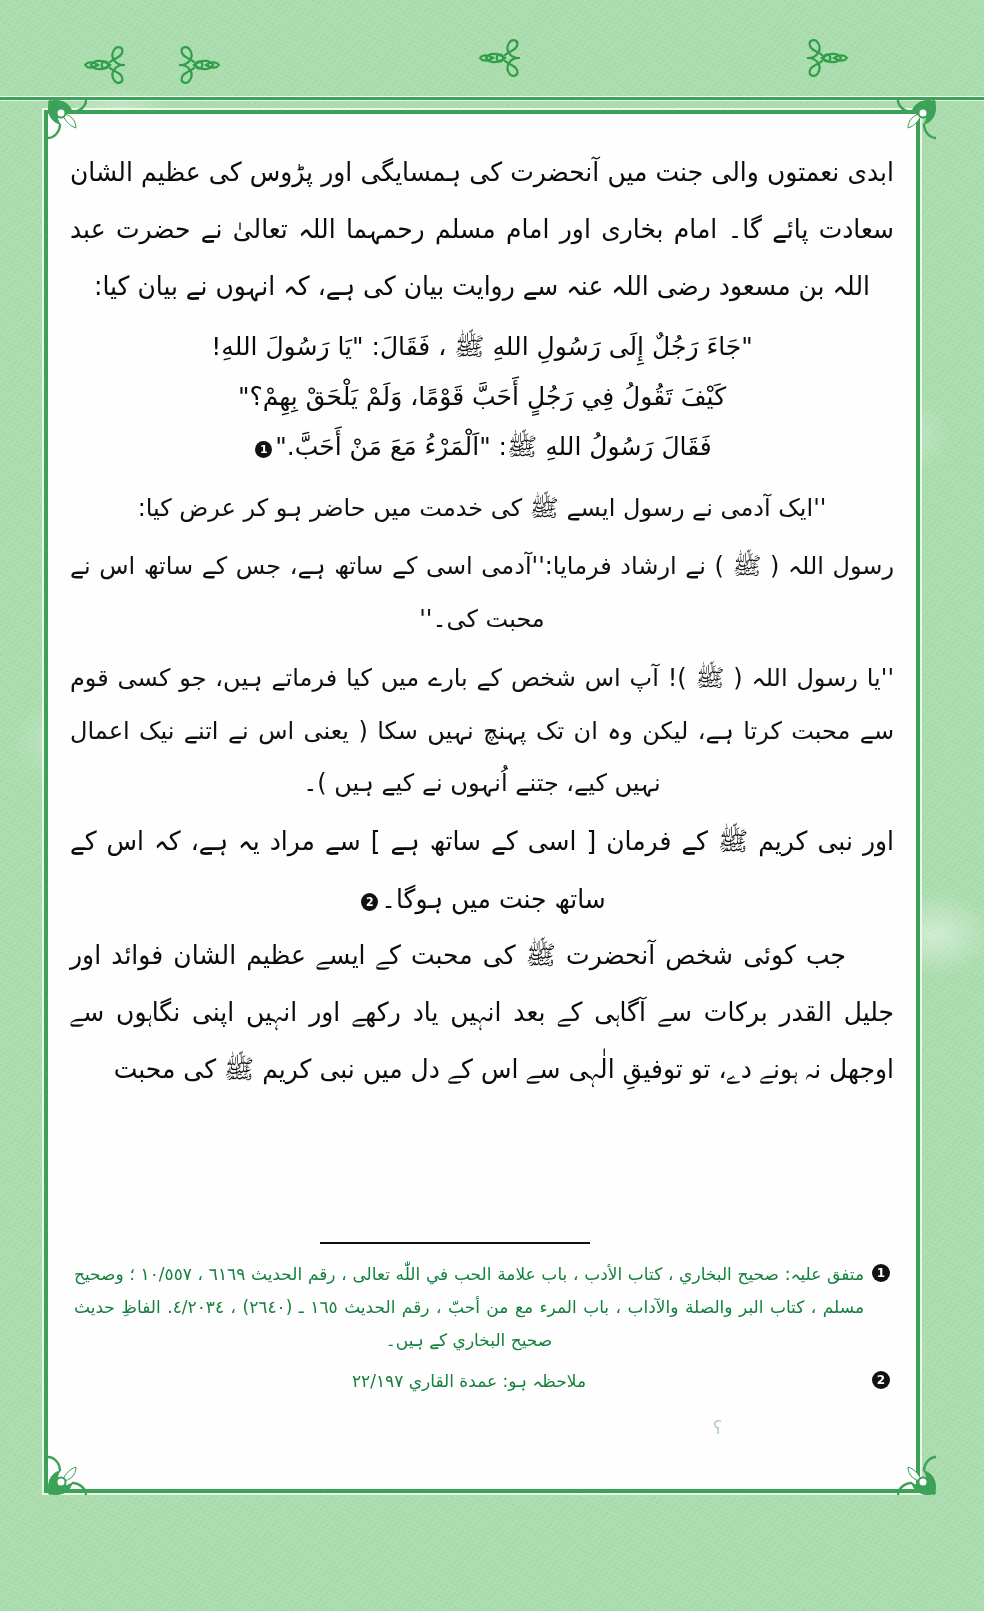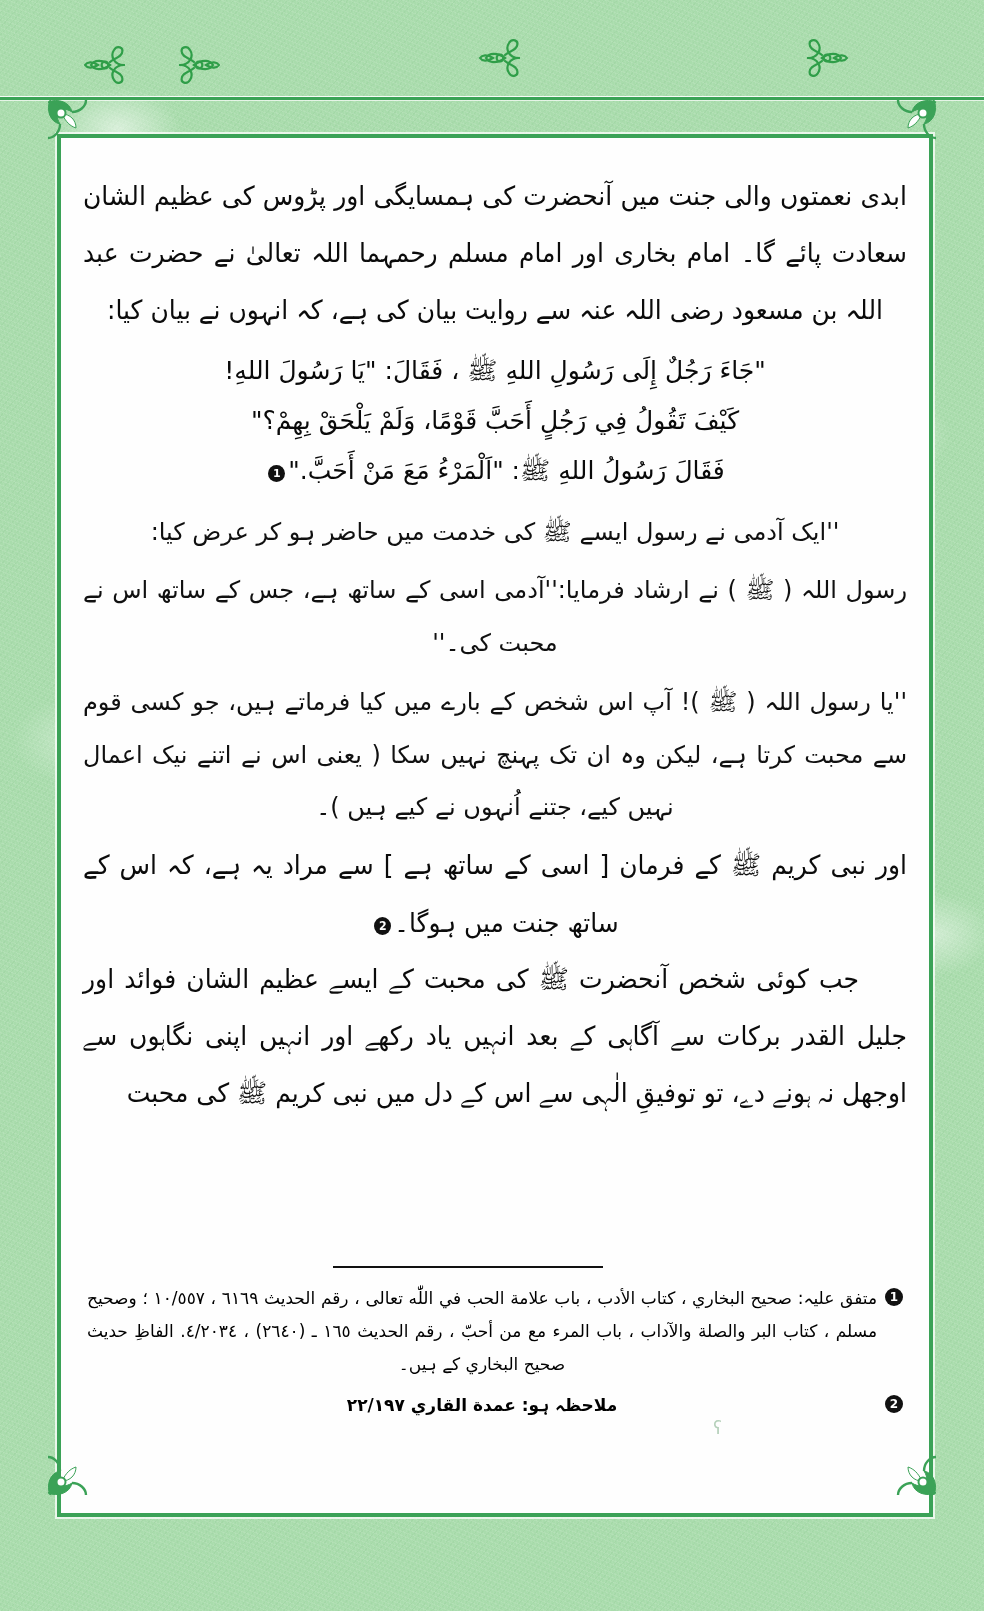--- a/index.html
+++ b/index.html
@@ -56,29 +56,28 @@
     width: 984px; height: 5px;
     background: linear-gradient(to bottom,
       rgba(255,255,255,0.9) 0px, rgba(255,255,255,0.9) 1px,
       #3aa356 1px, #3aa356 4px,
       rgba(255,255,255,0.7) 4px);
   }
 
   
   #frame-outer {
     position: absolute;
-    left: 57px; top: 110px;
+    left: 44px; top: 110px;
     width: 868px; height: 1375px;
     border: 4px solid #3ba257;
     box-shadow:
       inset 0 0 0 3px #ffffff,
       inset 0 0 0 6px #3ba257,
       0 0 0 2px rgba(255,255,255,0.75);
     background: #ffffff;
-    margin-top: 24px;
   }
 
   #frame-inner {
     position: absolute;
     left: 0; top: 0; right: 0; bottom: 0;
     background: #fefefe;
     overflow: hidden;
   }
 
   .corner-orn {
@@ -194,26 +193,26 @@
     margin-left: 8px;
     margin-top: 6px;
     direction: ltr;
   }
 
   .footnote-text {
     flex: 1 1 auto;
     font-family: "DejaVu Sans", "Liberation Sans", sans-serif;
     font-size: 17px;
     line-height: 1.95;
-    color: #000000;
+    color: #15803d;
     direction: rtl;
     text-align: justify;
     text-align-last: center;
   }
-  .footnote-text.short { text-align-last: center; font-weight: bold; }
+  .footnote-text.short { text-align-last: center; }
 
   
   #scan-smudge {
     position: absolute;
     left: 700px; top: 1418px;
     width: 22px; height: 20px;
     color: rgba(120,170,130,0.55);
     font-size: 17px;
     pointer-events: none;
   }

